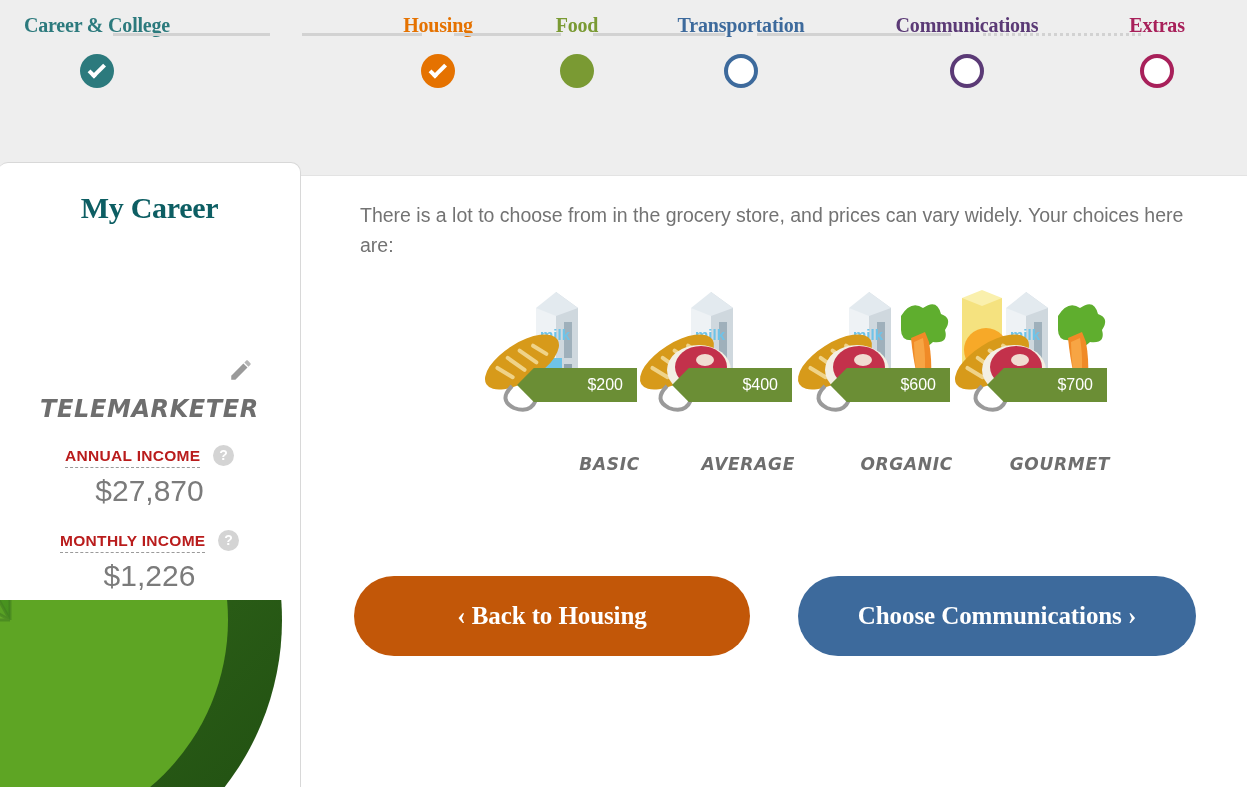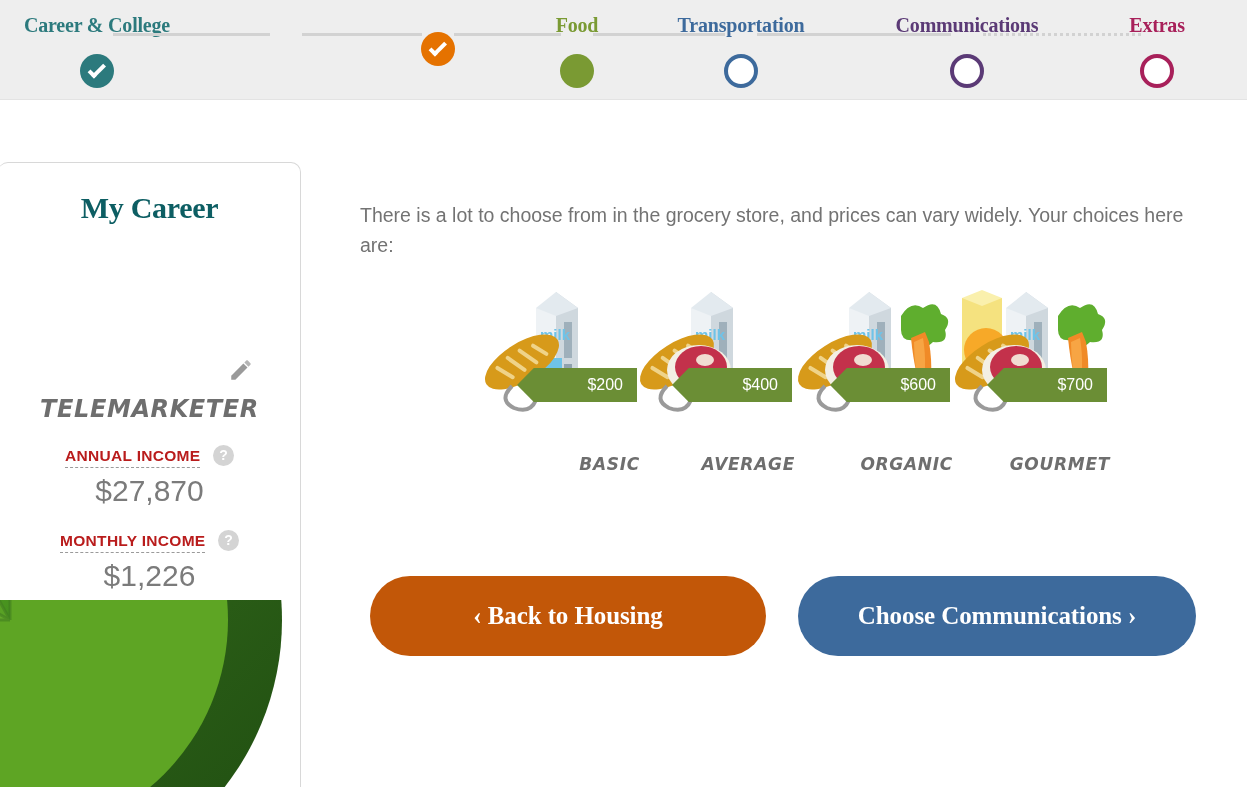--- a/index.html
+++ b/index.html
@@ -7,21 +7,21 @@
     margin: 0; padding: 0;
     width: 1247px; height: 787px;
     overflow: hidden;
     background: #ffffff;
     font-family: "Liberation Sans", sans-serif;
   }
 
   
   #stepnav {
     position: absolute; left: 0; top: 0;
-    width: 1247px; height: 100px;
+    width: 1247px; height: 176px;
     background: #eeeeee;
     border-bottom: 1px solid #e3e3e3;
   }
   .step {
     position: absolute;
     top: 14px;
     width: 200px;
     margin-left: -100px;
     text-align: center;
   }
@@ -181,21 +181,21 @@
     height: 80px;
     border-radius: 40px;
     border: none;
     color: #ffffff;
     font-family: "Liberation Serif", serif;
     font-weight: bold;
     font-size: 25px;
     cursor: pointer;
     letter-spacing: -0.1px;
   }
-  #btn-back { left: 40px; top: 416px; width: 396px; background: #c25708; }
+  #btn-back { left: 24px; top: 416px; width: 396px; background: #c25708; }
   #btn-next { left: 468px; top: 416px; width: 398px; background: #3d6a9c; }
 </style>
 </head>
 <body>
 
 <div id="stepnav">
     <div class="connector" style="left: 113px; width: 157px; top: 33px;"></div>
     <div class="connector" style="left: 302px; width: 120px; top: 33px;"></div>
     <div class="connector" style="left: 454px; width: 107px; top: 33px;"></div>
     <div class="connector" style="left: 593px; width: 132px; top: 33px;"></div>
@@ -203,20 +203,21 @@
     <div class="connector dotted" style="left: 983px; width: 158px; top: 33px;"></div>
     <div class="step" style="left: 97px;">
       <span class="step-label" style="color: rgb(44, 122, 125);">Career &amp; College</span>
       <div class="step-dot-wrap">
         <div class="step-dot filled" style="background: rgb(44, 122, 125);">
           <span class="check"></span>
         </div>
       </div>
     </div>
     <div class="step" style="left: 438px;">
+      <span class="step-label" style="color: rgb(229, 114, 0);">Housing</span>
       <div class="step-dot-wrap">
         <div class="step-dot filled" style="background: rgb(229, 114, 0);">
           <span class="check"></span>
         </div>
       </div>
     </div>
     <div class="step" style="left: 577px;">
       <span class="step-label" style="color: rgb(122, 154, 51);">Food</span>
       <div class="step-dot-wrap">
         <div class="step-dot filled" style="background: rgb(122, 154, 51);"></div>

